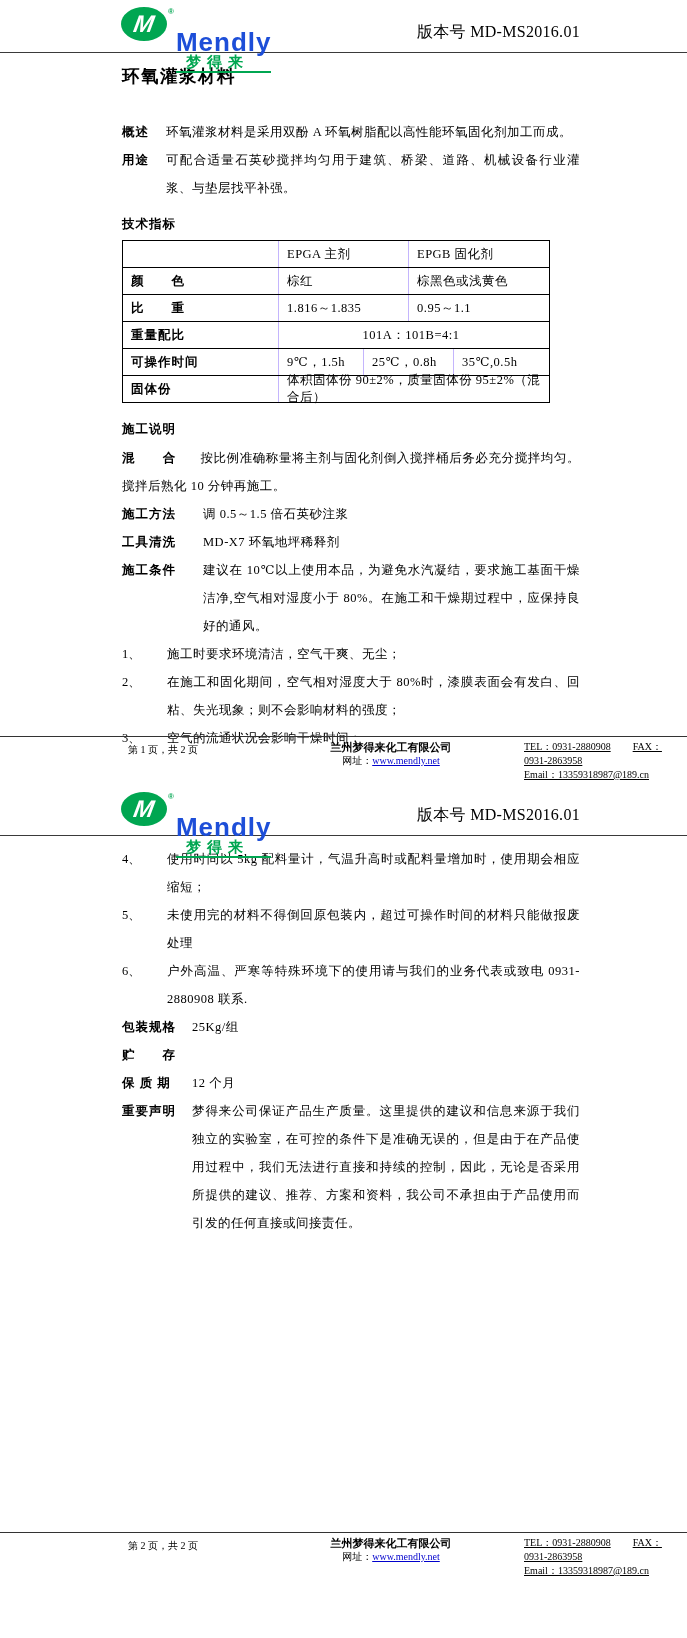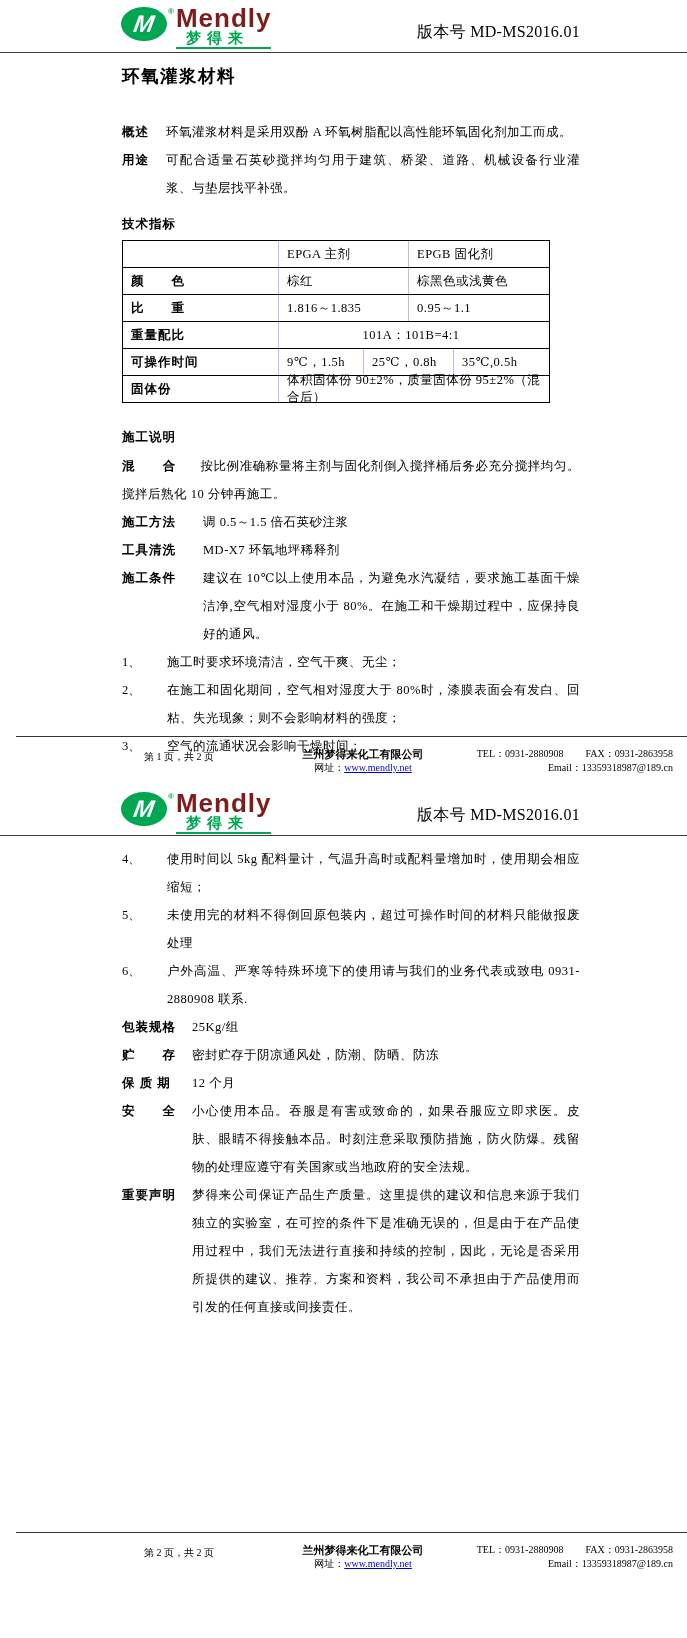--- a/index.html
+++ b/index.html
@@ -14,21 +14,21 @@
 
   
   .hdr { position:relative; height:52px; border-bottom:1.5px solid #3a3a3a; }
   #page2 .hdr { height:47px; }
   .logo { position:absolute; left:121px; top:7px; display:flex; align-items:flex-start; }
   #page2 .logo { top:4px; }
   .logo-mark { width:46px; height:34px; background:#00a651; border-radius:50%;
     display:flex; align-items:center; justify-content:center; flex:none; }
   .logo-m { color:#fff; font:italic 800 24px/1 "Liberation Sans",sans-serif; transform:skewX(-10deg); }
   .logo-reg { color:#00a651; font:700 8px/1 "Liberation Sans",sans-serif; margin:1px 2px 0 1px; }
-  .logo-en { font:800 26px/23px "Liberation Sans",sans-serif; color:#7f1d1d; letter-spacing:1px; }
+  .logo-en { font:800 26px/23px "Liberation Sans",sans-serif; color:#1d4ed8; letter-spacing:1px;margin-top:24px; }
   .logo-cn { font-weight:700; font-size:15px; line-height:17px; color:#00a651;
     letter-spacing:6px; border-bottom:2.5px solid #00a651; padding-left:10px; }
   .version { position:absolute; right:107px; bottom:9px; font-size:16px; letter-spacing:0.3px; }
 
   .content { padding:0 107px 0 122px; }
 
   .title { font-size:17.5px; font-weight:bold; letter-spacing:1.5px; margin:11px 0 0 0; }
 
   .sections { margin-top:30px; }
   .sec { display:flex; line-height:28px; }
@@ -45,47 +45,47 @@
   .tc { border-left:1px solid #c4b5fd; padding:0 4px 0 8px; height:26px;
     display:flex; align-items:center; letter-spacing:0.5px; box-sizing:border-box; }
   .tc:first-child { border-left:none; }
   .c-label { width:155px; font-weight:bold; letter-spacing:1px; }
   .c-a { width:130px; }
   .c-b { width:139px;text-align:center; }
   .c-span { width:269px; }
   .c-center { justify-content:center; padding-left:0; }
   .c-t1 { width:85px; } .c-t2 { width:90px; } .c-t3 { width:94px; }
 
-  .cx-heading { margin-top:20px; }
+  .cx-heading { margin-top:12px; }
   .mix-para { margin:1px 0 0 0; line-height:28px; text-align:justify; letter-spacing:0.5px; }
   .mix-label { font-weight:bold; letter-spacing:1px; margin-right:24px; }
 
   .row2 { display:flex; line-height:28px; }
   .lab2 { width:81px; flex:none; font-weight:bold; letter-spacing:1px; }
   .val2 { flex:1; text-align:justify; letter-spacing:0.5px; }
 
   .notes-heading { margin-top:13px; }
   .note { display:flex; line-height:28px; }
   .note-num { width:45px; flex:none; }
   .note-text { flex:1; text-align:justify; letter-spacing:0.5px; }
 
   .p2-body { margin-top:9px; }
   .prow { display:flex; line-height:28px; }
   .plab { width:70px; flex:none; font-weight:bold; letter-spacing:1px; }
   .pval { flex:1; text-align:justify; letter-spacing:0.5px; }
 
   
-  .footer { position:absolute; left:16px; right:0; border-top:1.2px solid #333;
-    display:flex; padding:10px 14px 0 128px; font-size:10px; line-height:14px; }
+  .footer { position:absolute; left:0; right:0; border-top:1.2px solid #333;
+    display:flex; padding:3px 14px 0 128px; font-size:10px; line-height:14px;gap:44px; }
   #page1 .footer { top:736px; }
   #page2 .footer { top:744px; }
   .f-left { width:130px; flex:none; padding-top:3px; }
   .f-mid { width:178px; flex:none; text-align:center; }
   .f-company { font-weight:bold; font-size:11px; }
-  .f-right { flex:1; text-align:right; }
+  .f-right { flex:1; text-align:left;text-decoration:underline; }
   .f-tel { margin-right:22px; }
   .f-link { color:#0000cc; text-decoration:underline; cursor:pointer; }
 </style>
 </head>
 <body>
 
 <div class="page" id="page1">
   <div class="hdr">
     <div class="logo">
       <div class="logo-mark">
@@ -223,29 +223,24 @@
       <span class="note-num">6、</span>
       <span class="note-text">户外高温、严寒等特殊环境下的使用请与我们的业务代表或致电 0931-2880908 联系.</span>
     </div>
 
     <div class="prow">
       <span class="plab">包装规格</span>
       <span class="pval">25Kg/组</span>
     </div>
     <div class="prow">
       <span class="plab">贮　　存</span>
-      <span class="pval">密封贮存于阴凉通风处，防潮、防晒、防冻</span>
     </div>
     <div class="prow">
       <span class="plab">保 质 期</span>
       <span class="pval">12 个月</span>
-    </div>
-    <div class="prow">
-      <span class="plab">安　　全</span>
-      <span class="pval">小心使用本品。吞服是有害或致命的，如果吞服应立即求医。皮肤、眼睛不得接触本品。时刻注意采取预防措施，防火防爆。残留物的处理应遵守有关国家或当地政府的安全法规。</span>
     </div>
     <div class="prow">
       <span class="plab">重要声明</span>
       <span class="pval">梦得来公司保证产品生产质量。这里提供的建议和信息来源于我们独立的实验室，在可控的条件下是准确无误的，但是由于在产品使用过程中，我们无法进行直接和持续的控制，因此，无论是否采用所提供的建议、推荐、方案和资料，我公司不承担由于产品使用而引发的任何直接或间接责任。</span>
     </div>
   </div>
 
   <div class="footer">
     <div class="f-left">第 2 页，共 2 页</div>
     <div class="f-mid">

